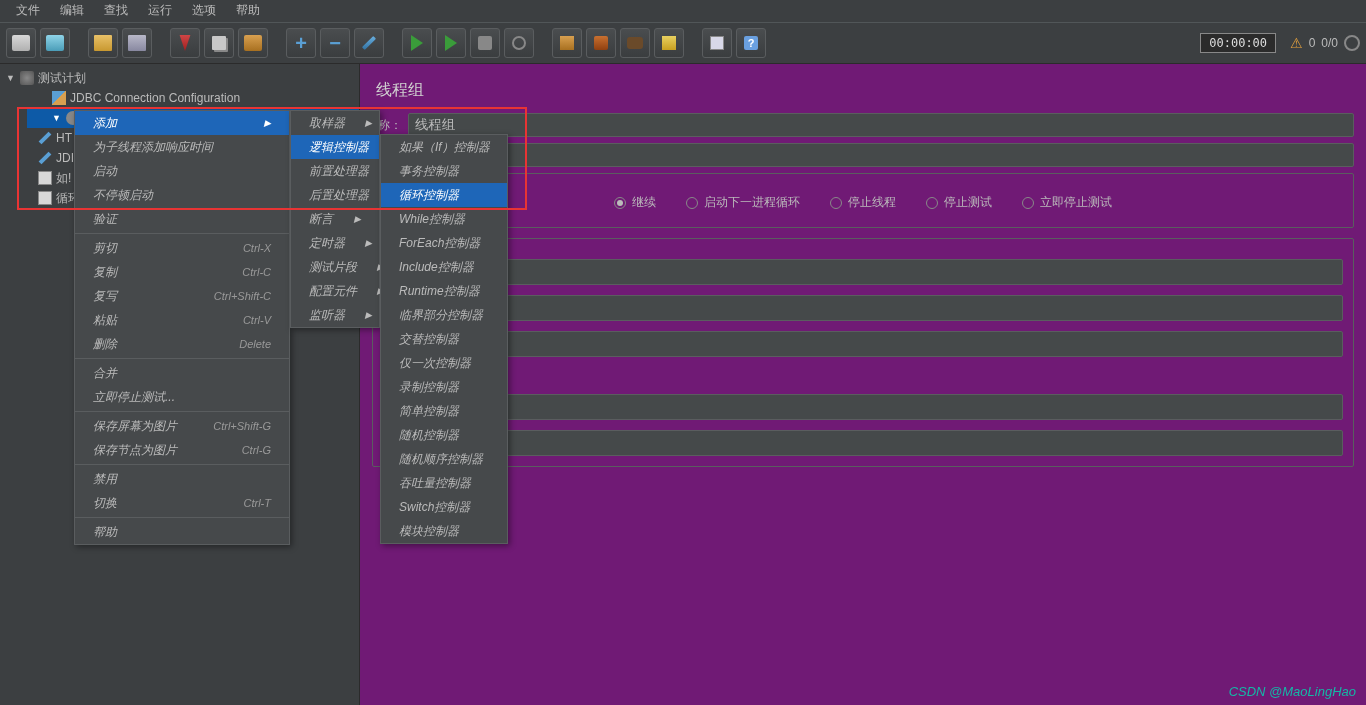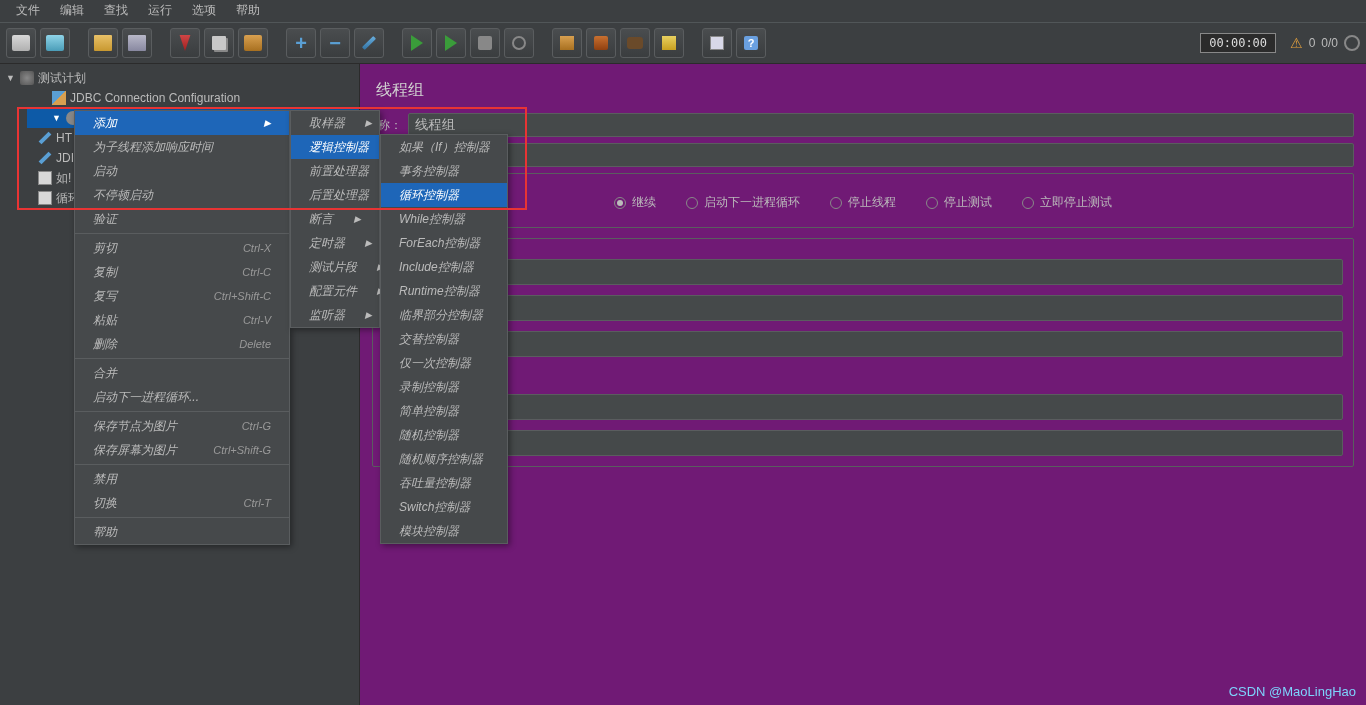--- a/index.html
+++ b/index.html
@@ -76,21 +76,21 @@
 .ic-globe { width: 16px; height: 16px; border: 2px solid #888; border-radius: 50%; }
 
 .tree-ic { width: 14px; height: 14px; display: inline-block; }
 .ti-flask { background: radial-gradient(#888,#555); border-radius: 2px; }
 .ti-tools { background: linear-gradient(135deg,#5a9fd4 50%,#d8a050 50%); }
 .ti-gear { background: #888; border-radius: 50%; }
 .ti-pencil { background: #5a9fd4; transform: rotate(45deg); width: 4px; height: 14px; margin:0 5px; }
 .ti-doc { background: #d8d8d8; border: 1px solid #888; }
 .ti-loop { background: #d8d8d8; border: 1px solid #888; }
 
-.watermark { position: absolute; right: 10px; bottom: 6px; color: #7dd3fc; font-size: 13px; }
+.watermark { position: absolute; right: 10px; bottom: 6px; color: #14b8a6; font-size: 13px; font-style: italic; }
 </style>
 </head>
 <body>
 
 <div class="menubar">
   <span>文件</span>
   <span>编辑</span>
   <span>查找</span>
   <span>运行</span>
   <span>选项</span>
@@ -289,31 +289,31 @@
     </div>
   <div class="ctx-item">
       <span>删除</span>
       <span class="ctx-short">Delete</span>
     </div>
   <div class="ctx-sep"></div>
   <div class="ctx-item">
       <span>合并</span>
     </div>
   <div class="ctx-item">
-      <span>启动下一进程循环...</span>
+      <span>立即停止测试...</span>
     </div>
   <div class="ctx-sep"></div>
+  <div class="ctx-item">
+      <span>保存屏幕为图片</span>
+      <span class="ctx-short">Ctrl+Shift-G</span>
+    </div>
   <div class="ctx-item">
       <span>保存节点为图片</span>
       <span class="ctx-short">Ctrl-G</span>
     </div>
-  <div class="ctx-item">
-      <span>保存屏幕为图片</span>
-      <span class="ctx-short">Ctrl+Shift-G</span>
-    </div>
   <div class="ctx-sep"></div>
   <div class="ctx-item">
       <span>禁用</span>
     </div>
   <div class="ctx-item">
       <span>切换</span>
       <span class="ctx-short">Ctrl-T</span>
     </div>
   <div class="ctx-sep"></div>
   <div class="ctx-item">

